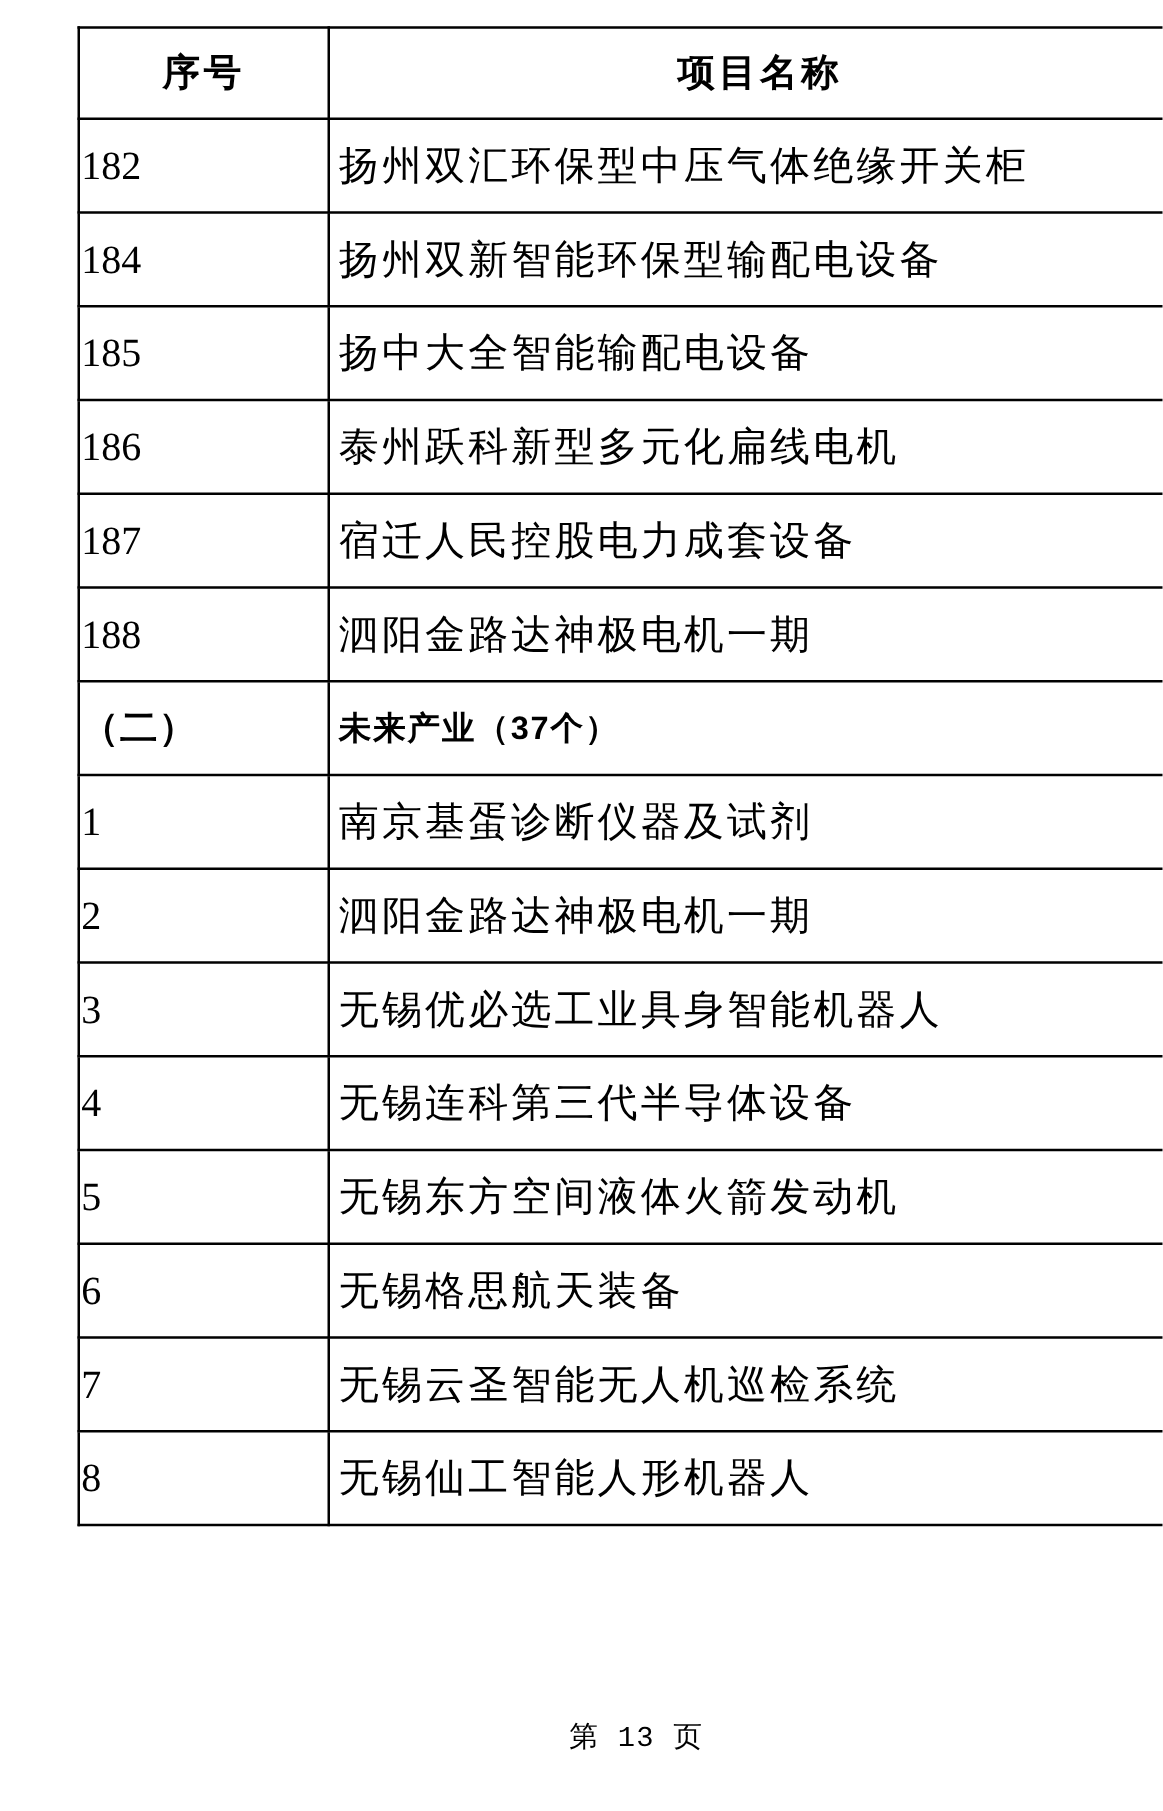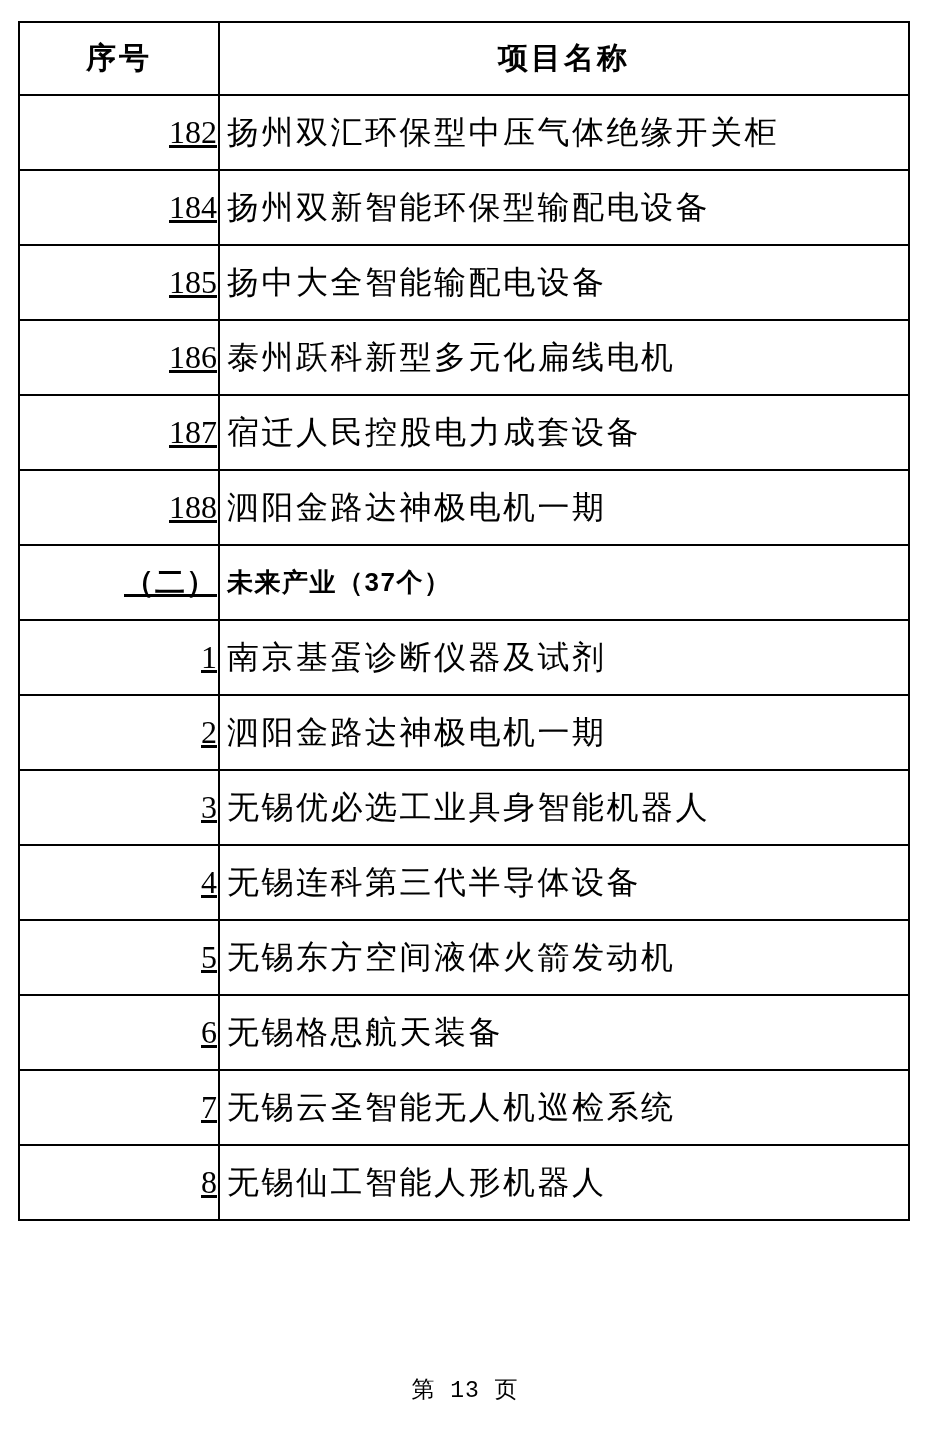--- a/index.html
+++ b/index.html
@@ -11,20 +11,21 @@
     width: 930px;
     height: 1449px;
     position: relative;
     font-family: "Liberation Serif", "DejaVu Serif", serif;
     color: #000000;
   }
   .doc-page {
     position: absolute;
     inset: 0;
     background: #ffffff;
+    margin-left: 44px;
   }
   table.doc-table {
     position: absolute;
     left: 18px;
     top: 21px;
     width: 890px;
     border-collapse: collapse;
     table-layout: fixed;
   }
   table.doc-table col.col-no   { width: 200px; }
@@ -41,24 +42,23 @@
   table.doc-table th {
     font-family: "Liberation Sans", "DejaVu Sans", sans-serif;
     font-weight: bold;
     font-size: 30px;
     letter-spacing: 3px;
     text-align: center;
   }
   
   table.doc-table tbody tr { height: 75px; }
   td.cell-no {
-    text-align: right;
+    text-align: left;
     font-size: 32px;
     font-family: "Liberation Serif", "DejaVu Serif", serif;
-    text-decoration: underline;
   }
   td.cell-name {
     text-align: left;
     padding-left: 7px;
     font-size: 32px;
     letter-spacing: 2.5px;
     font-family: Liberation Mono, monospace;
   }
   
   tr.section-row td.cell-no,

